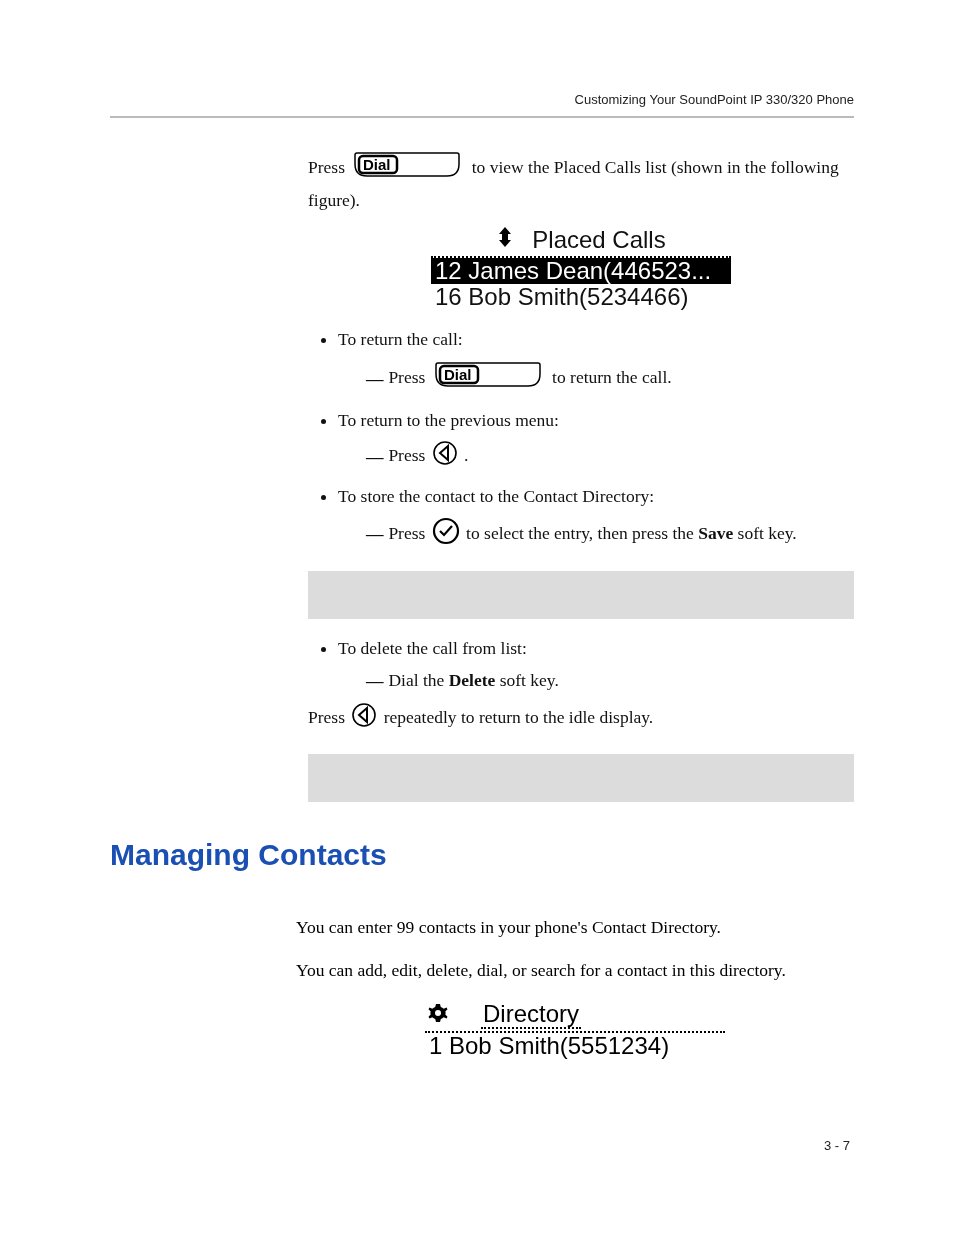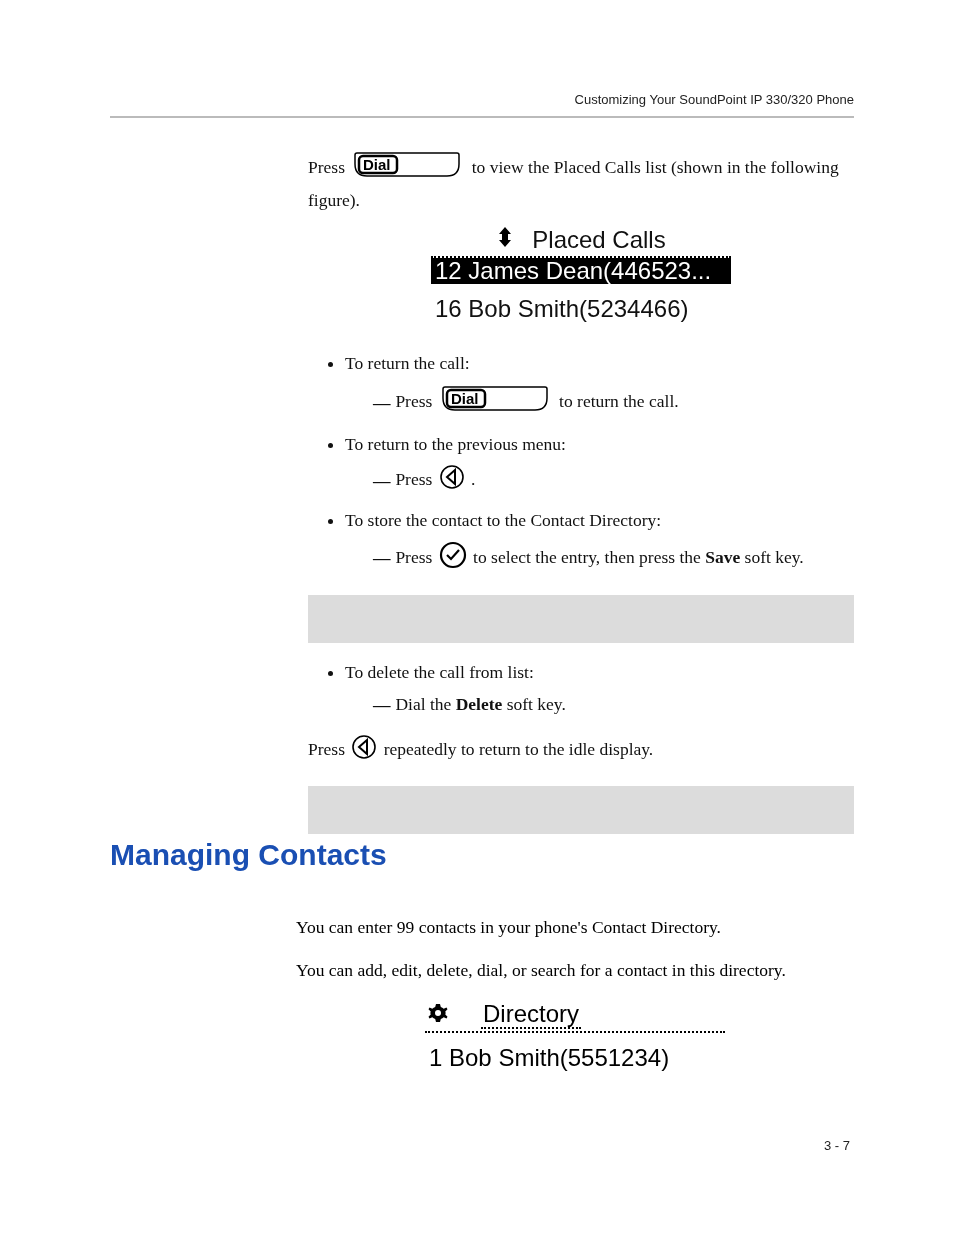--- a/index.html
+++ b/index.html
@@ -73,41 +73,41 @@
     justify-content: center;
   }
   .lcd .title-row.left { justify-content: flex-start; }
   .lcd .selected {
     background: #000;
     color: #fff;
     padding: 0 4px;
     white-space: nowrap;
   }
   .lcd .row {
-    padding: 12px 4px;
+    padding: 0 4px;
     white-space: nowrap;
   }
   .lcd .dot-underline {
     border-bottom: 2px dotted #000;
     display: inline-block;
     padding: 0 2px;
   }
   .subhead {
     font-family: "Helvetica Neue", Arial, sans-serif;
     font-weight: 700;
     font-size: 16px;
     margin: 36px 0 14px 0;
   }
   ul.bullets {
     list-style: disc;
     margin: 0 0 0 22px;
     padding: 0;
   }
   ul.bullets > li {
-    margin: 10px 0 4px 15px;
+    margin: 10px 0 4px 8px;
   }
   .sub {
     margin: 8px 0 4px 28px;
   }
   .dash {
     display: inline-block;
     width: 18px;
     font-weight: 700;
     vertical-align: middle;
   }
@@ -245,21 +245,21 @@
         <span>To delete the call from list:</span>
         <div class="sub">
           <span class="dash">—</span>
           <span>Dial the </span>
           <b>Delete</b>
           <span> soft key.</span>
         </div>
       </li>
     </ul>
 
-    <p style="margin-top:16px">
+    <p style="margin-top:8px">
       <span>Press </span>
       <span class="circle-btn">
         <svg width="26" height="26" viewBox="0 0 26 26">
             <circle cx="13" cy="13" r="11" fill="none" stroke="#000" stroke-width="1.6"></circle>
             <path d="M16 6 L8 13 L16 20 Z" fill="none" stroke="#000" stroke-width="2"></path>
           </svg>
       </span>
       <span> repeatedly to return to the idle display.</span>
     </p>
 

